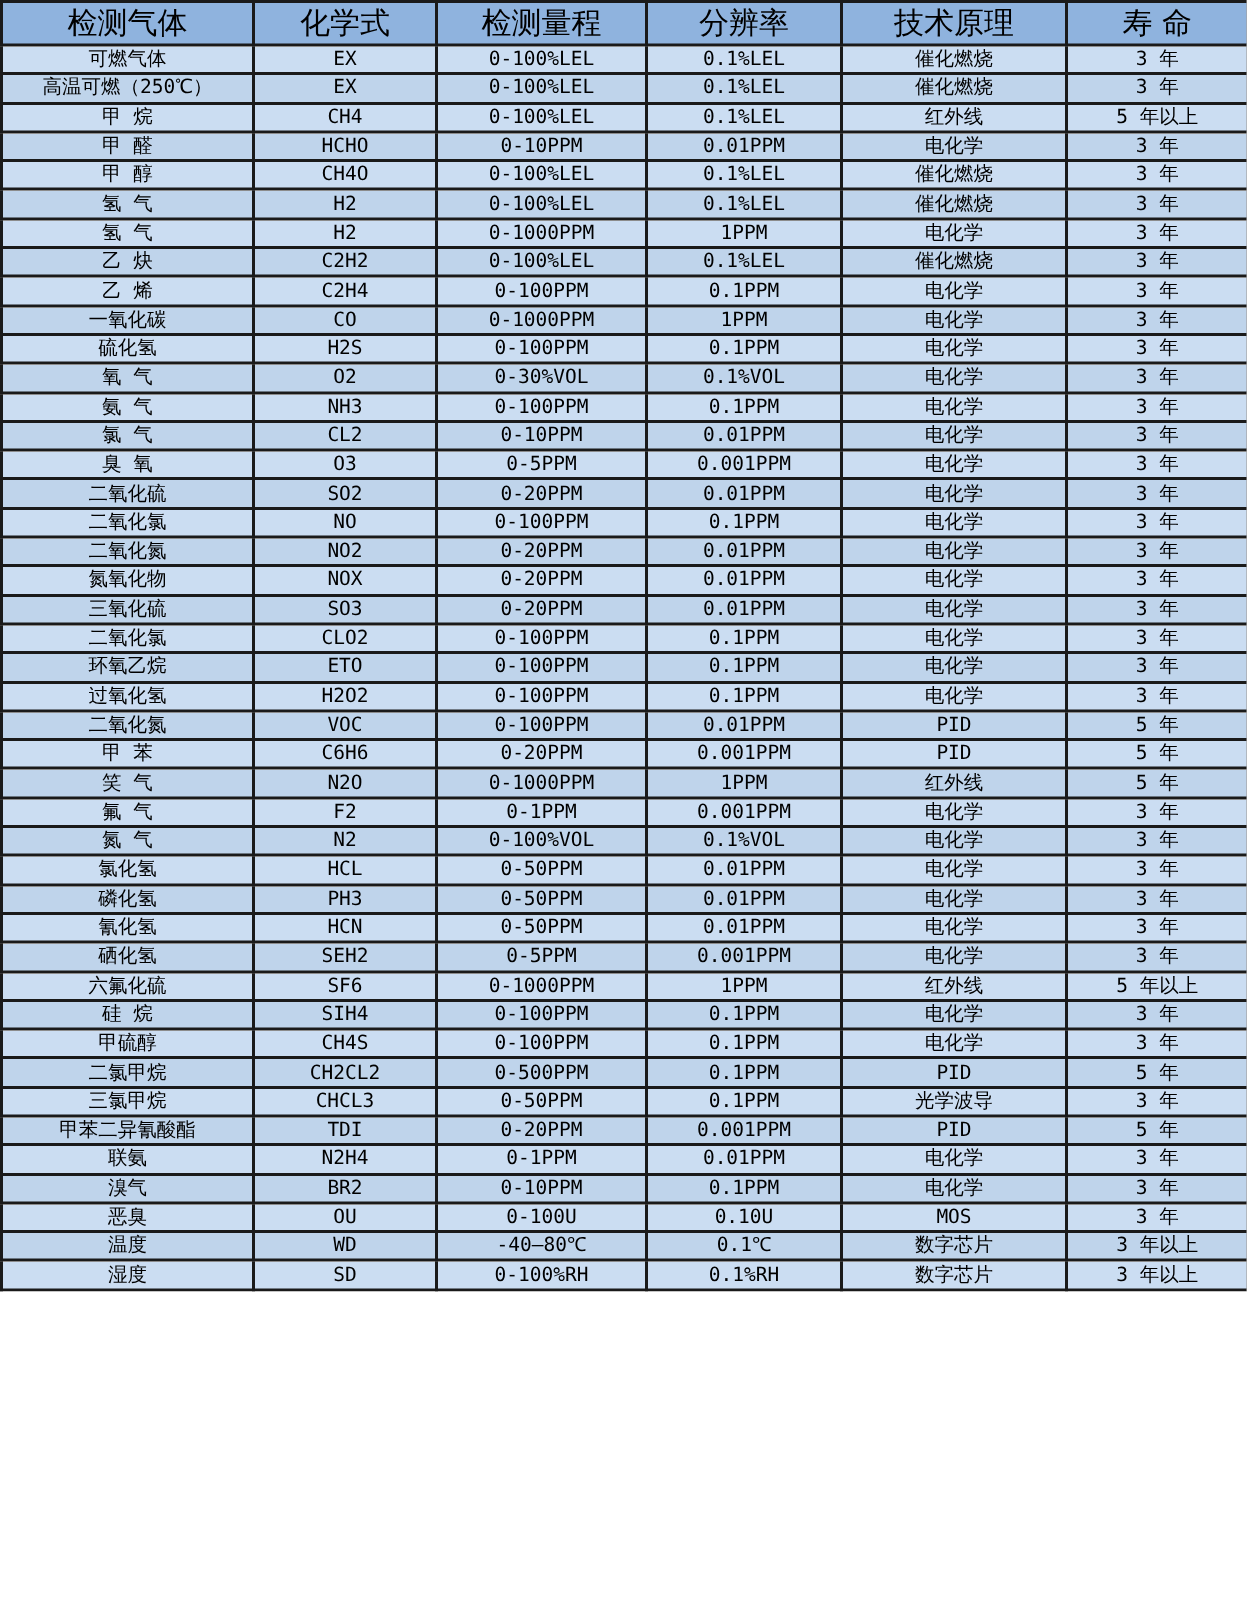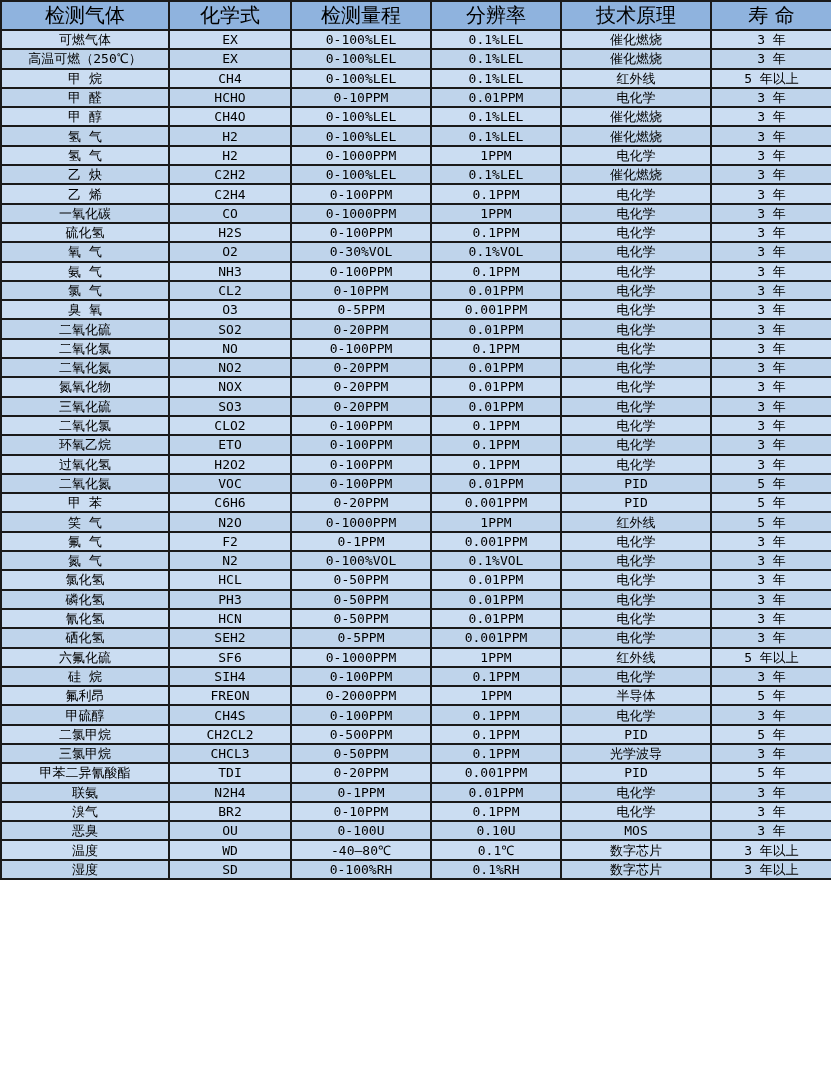--- a/index.html
+++ b/index.html
@@ -331,28 +331,20 @@
       </tr>
       <tr>
         <td>硅 烷</td>
         <td>SIH4</td>
         <td>0-100PPM</td>
         <td>0.1PPM</td>
         <td>电化学</td>
         <td>3 年</td>
       </tr>
       <tr>
-        <td>氟利昂</td>
-        <td>FREON</td>
-        <td>0-2000PPM</td>
-        <td>1PPM</td>
-        <td>半导体</td>
-        <td>5 年</td>
-      </tr>
-      <tr>
         <td>甲硫醇</td>
         <td>CH4S</td>
         <td>0-100PPM</td>
         <td>0.1PPM</td>
         <td>电化学</td>
         <td>3 年</td>
       </tr>
       <tr>
         <td>二氯甲烷</td>
         <td>CH2CL2</td>

